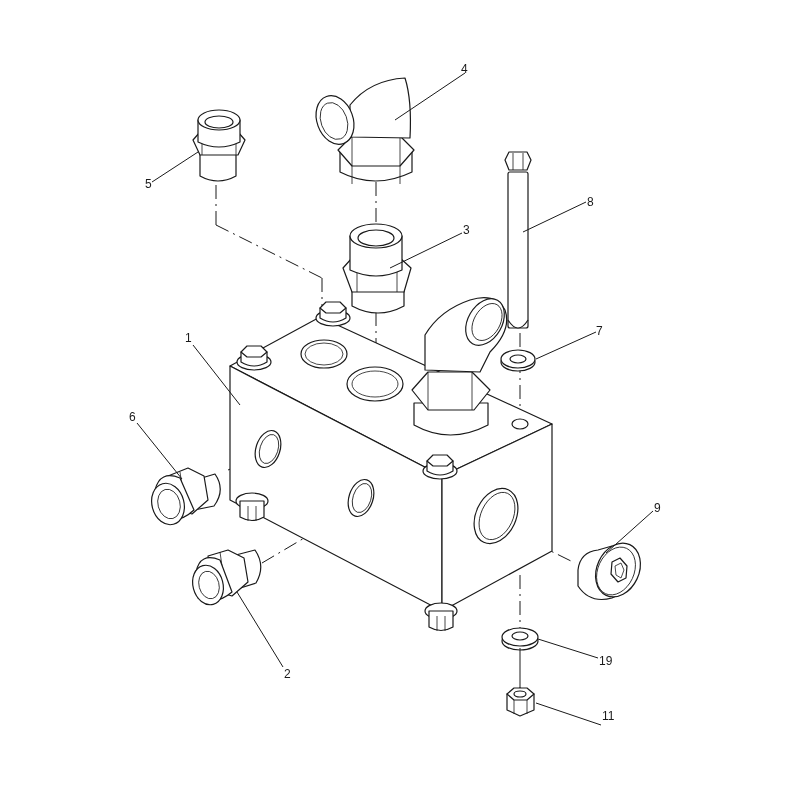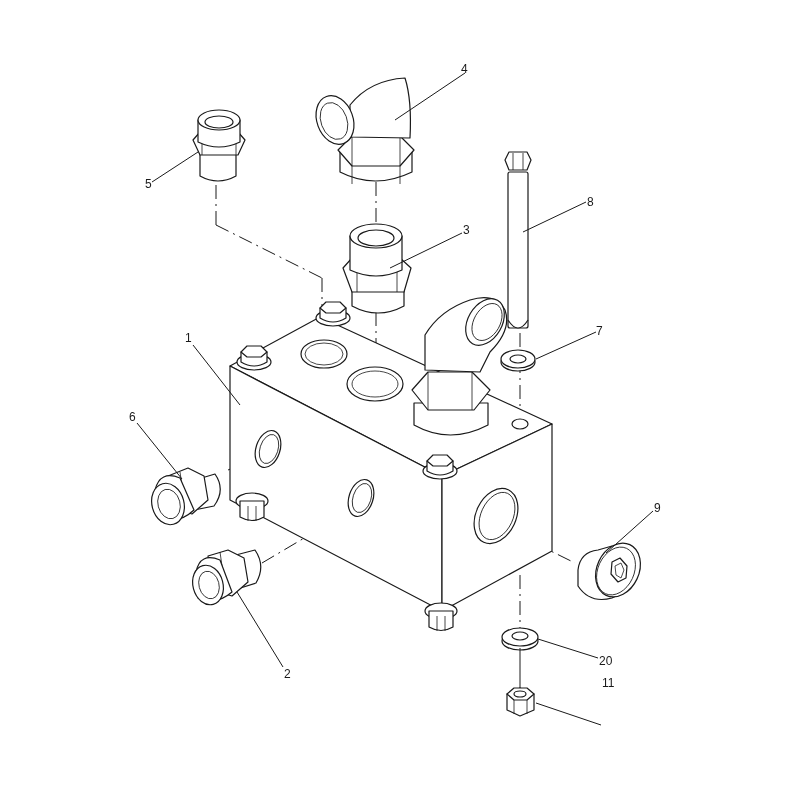--- a/index.html
+++ b/index.html
@@ -202,16 +202,16 @@
 
 <span class="callout" style="left:185px;top:332px;">1</span>
 <span class="callout" style="left:284px;top:668px;">2</span>
 <span class="callout" style="left:463px;top:224px;">3</span>
 <span class="callout" style="left:461px;top:63px;">4</span>
 <span class="callout" style="left:145px;top:178px;">5</span>
 <span class="callout" style="left:129px;top:411px;">6</span>
 <span class="callout" style="left:596px;top:325px;">7</span>
 <span class="callout" style="left:587px;top:196px;">8</span>
 <span class="callout" style="left:654px;top:502px;">9</span>
-<span class="callout" style="left:599px;top:655px;">20</span>
-<span class="callout" style="left:602px;top:677px;">11</span>
+<span class="callout" style="left:599px;top:655px;">19</span>
+<span class="callout" style="left:602px;top:710px;">11</span>
 
 </div>
 
 </body></html>

